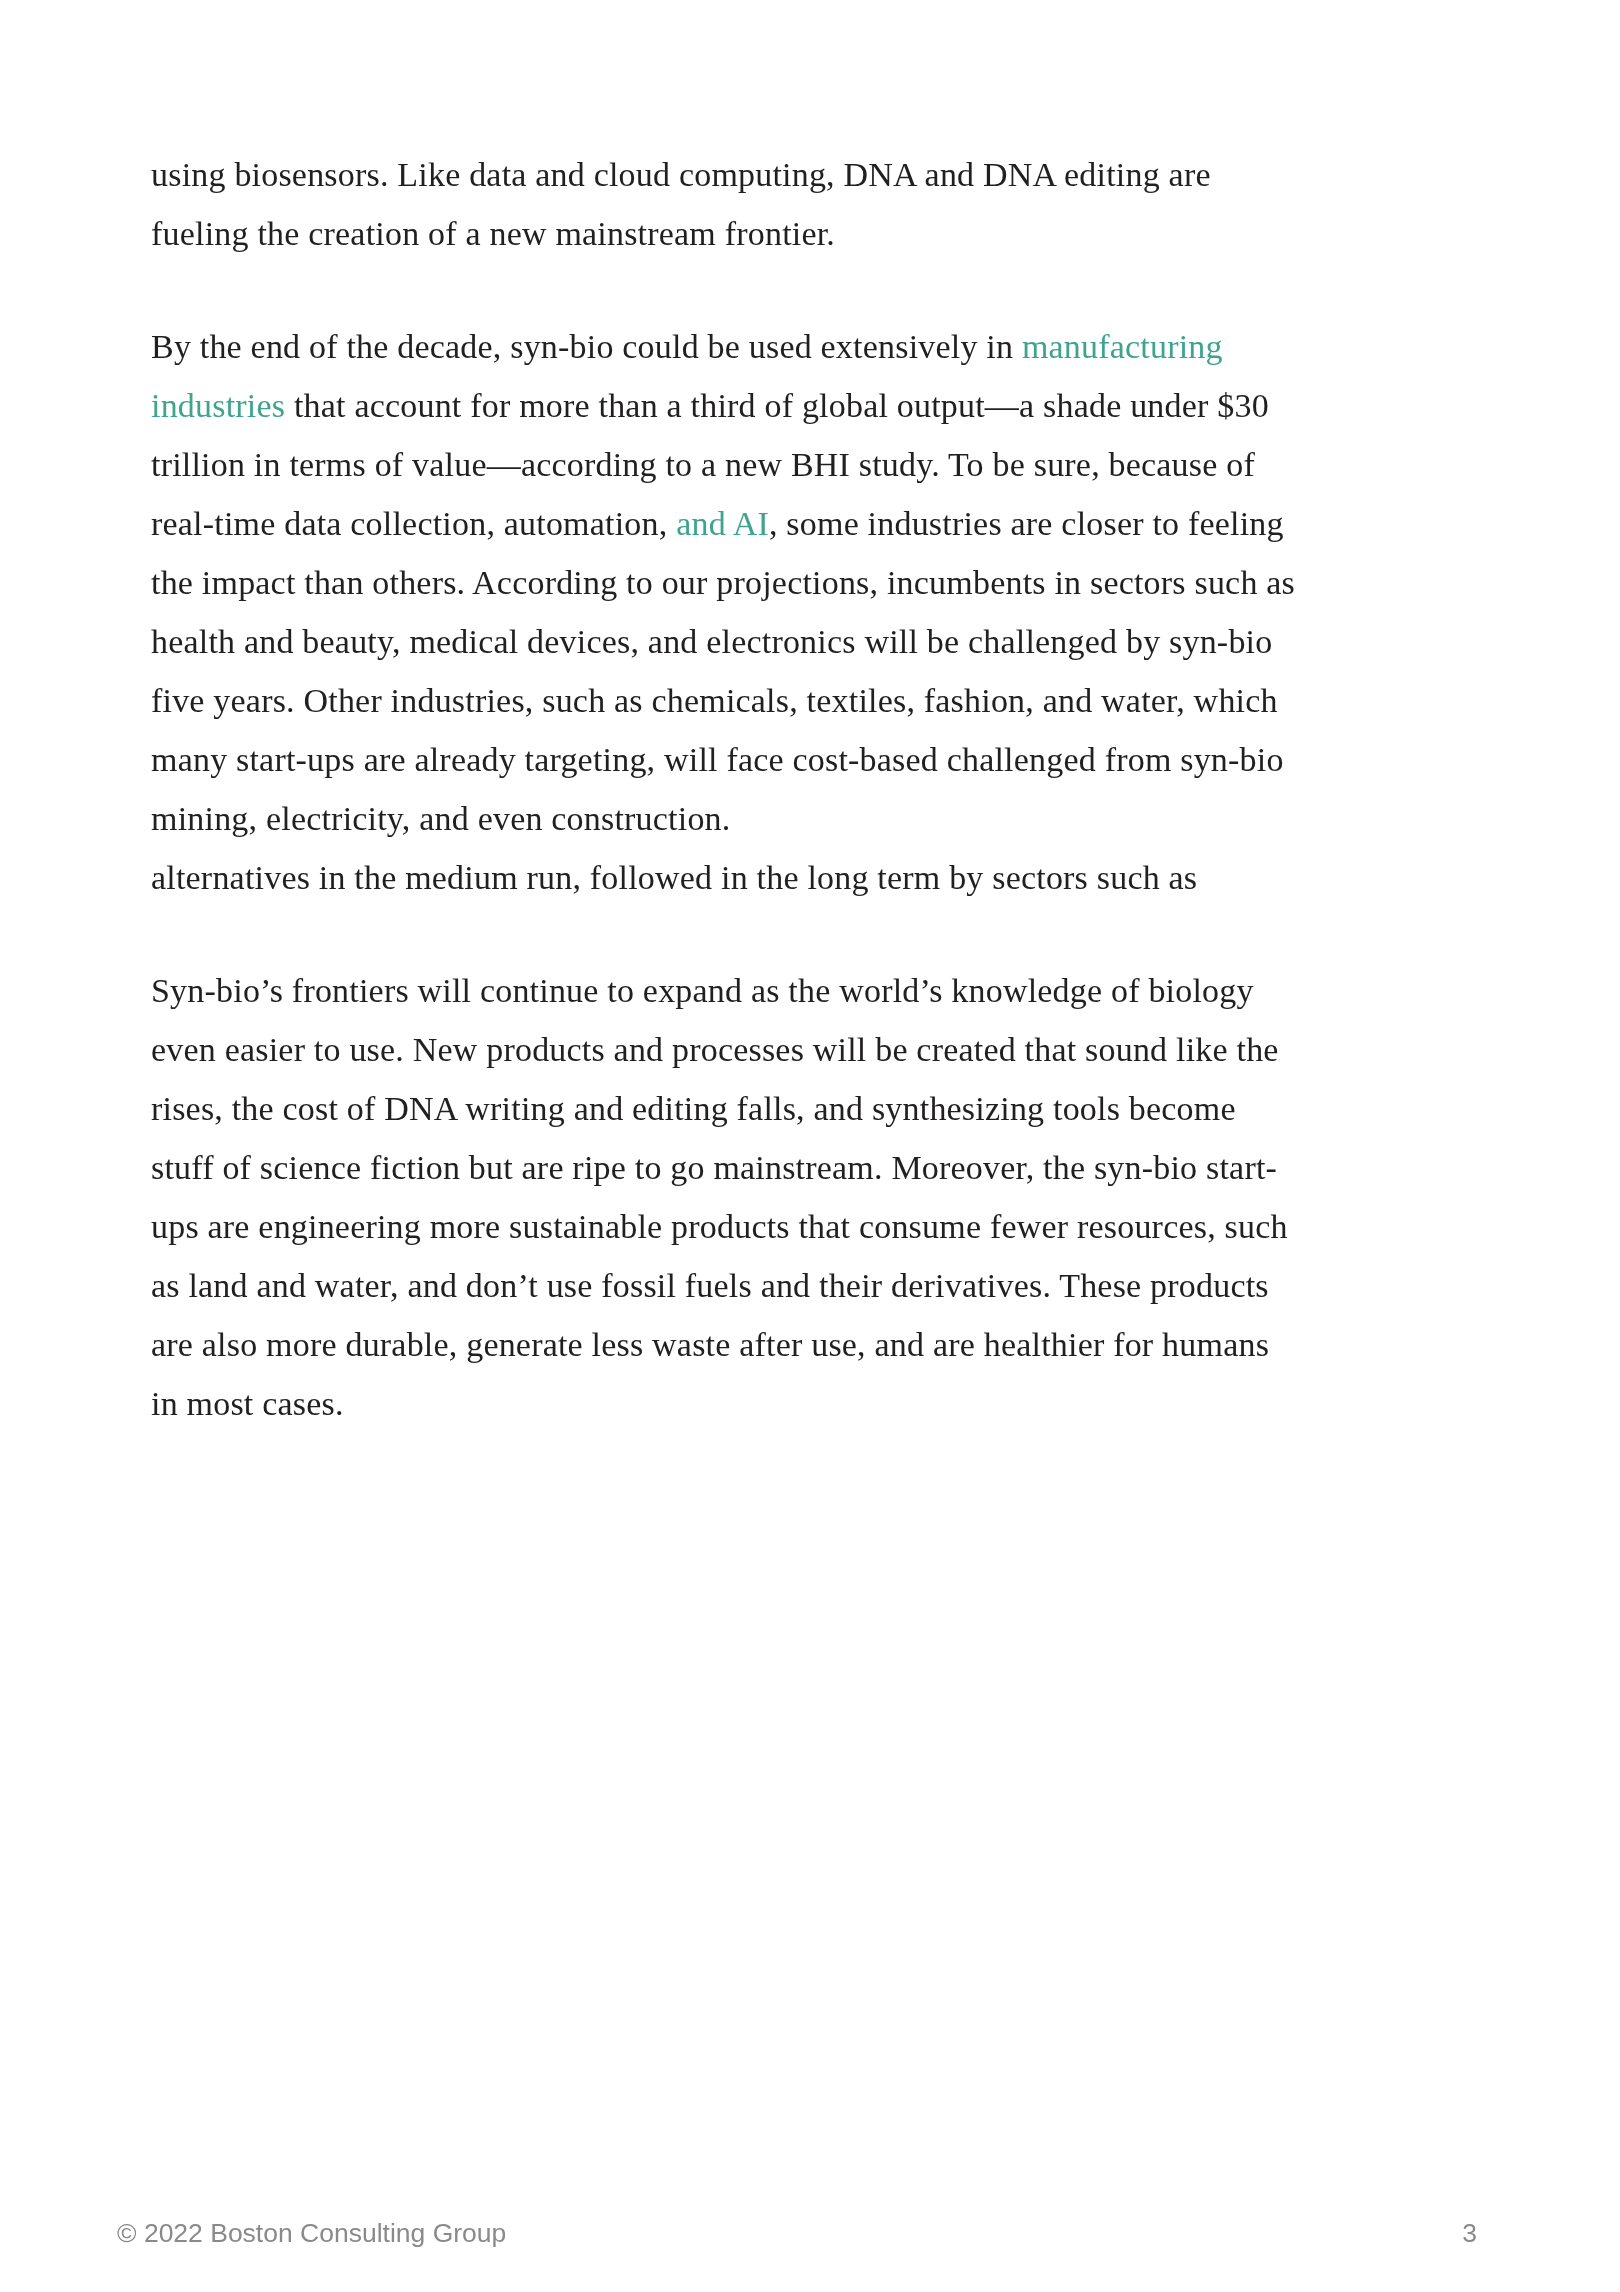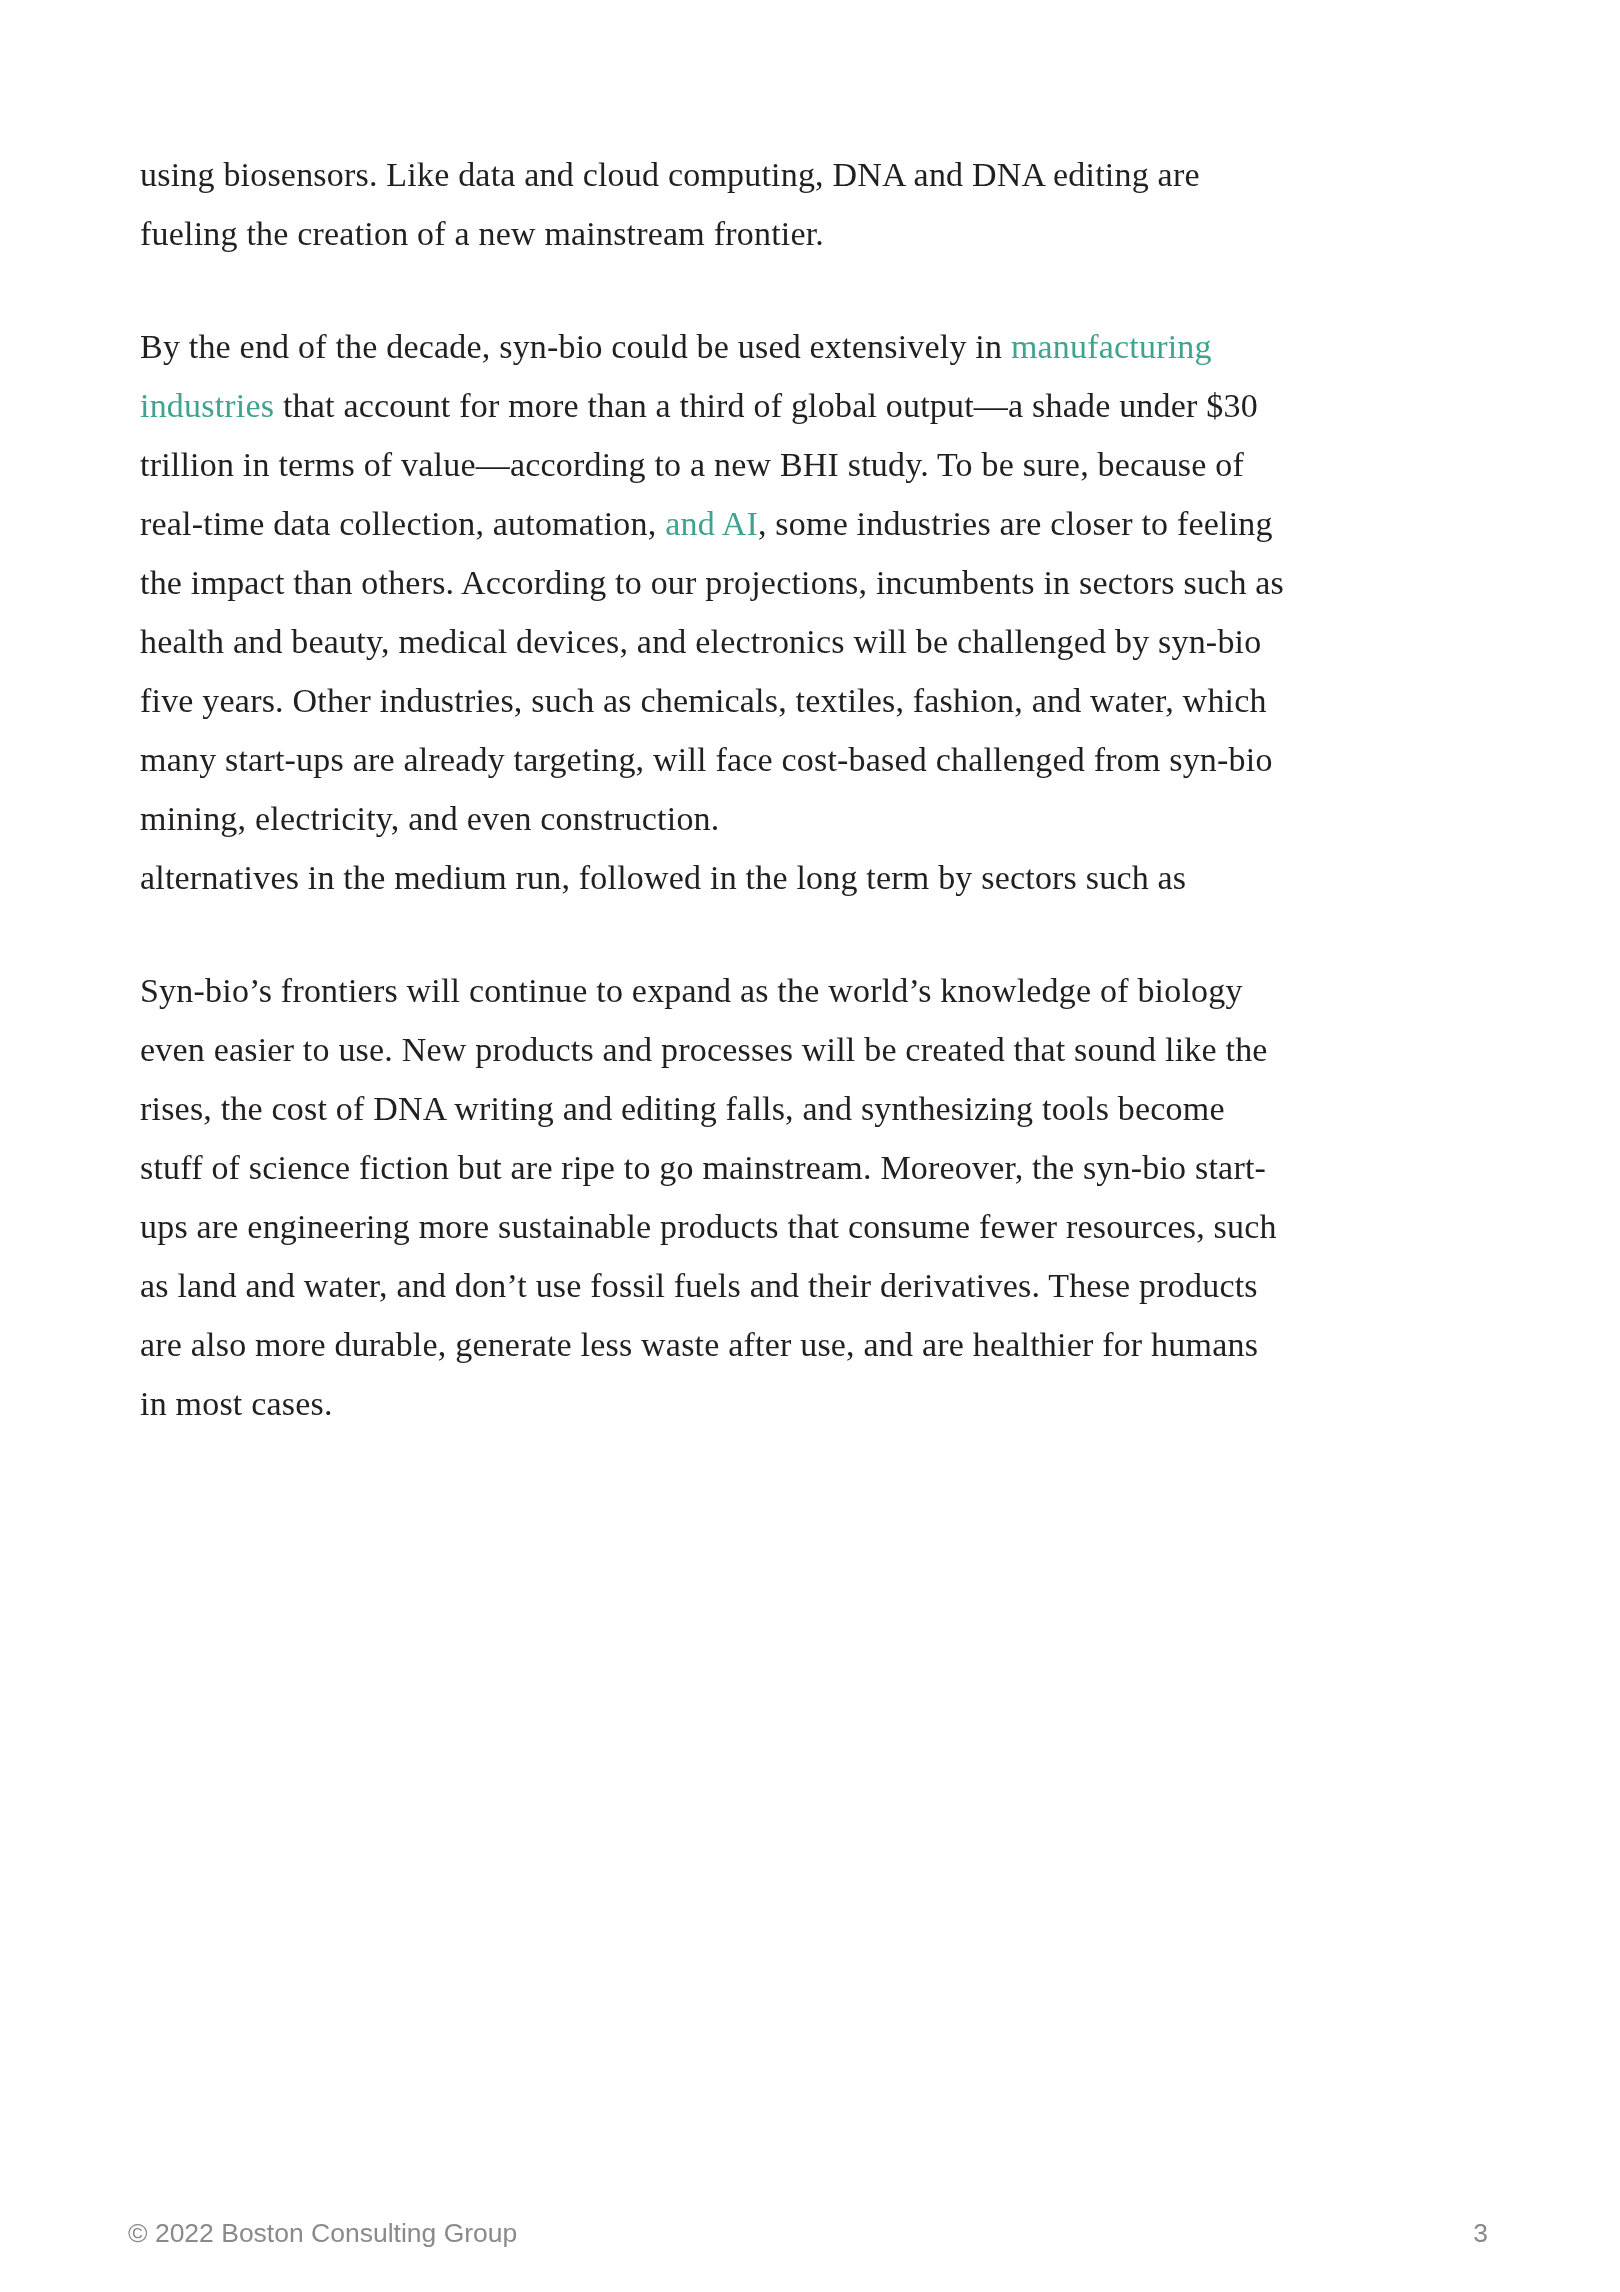--- a/index.html
+++ b/index.html
@@ -25,29 +25,30 @@
     margin: 0 0 54px 0;
     font-family: "Liberation Serif", "DejaVu Serif", serif;
     font-size: 34px;
     line-height: 59px;
     color: var(--body-color, #211f1f);
     letter-spacing: 0.2px;
   }
   .text-line {
     display: block;
     white-space: nowrap;
+    margin-left: 11px;
   }
   .inline-link {
     color: var(--link-color, #3fa390);
     text-decoration: none;
     cursor: pointer;
   }
   .page-footer {
     position: absolute;
-    left: 128px;
+    left: 117px;
     top: 2217px;
     width: 1360px;
     display: flex;
     justify-content: space-between;
     align-items: baseline;
     font-family: "Liberation Sans", sans-serif;
     font-size: 26.5px;
     line-height: 33px;
     color: var(--footer-color, #8a8a8a);
   }

